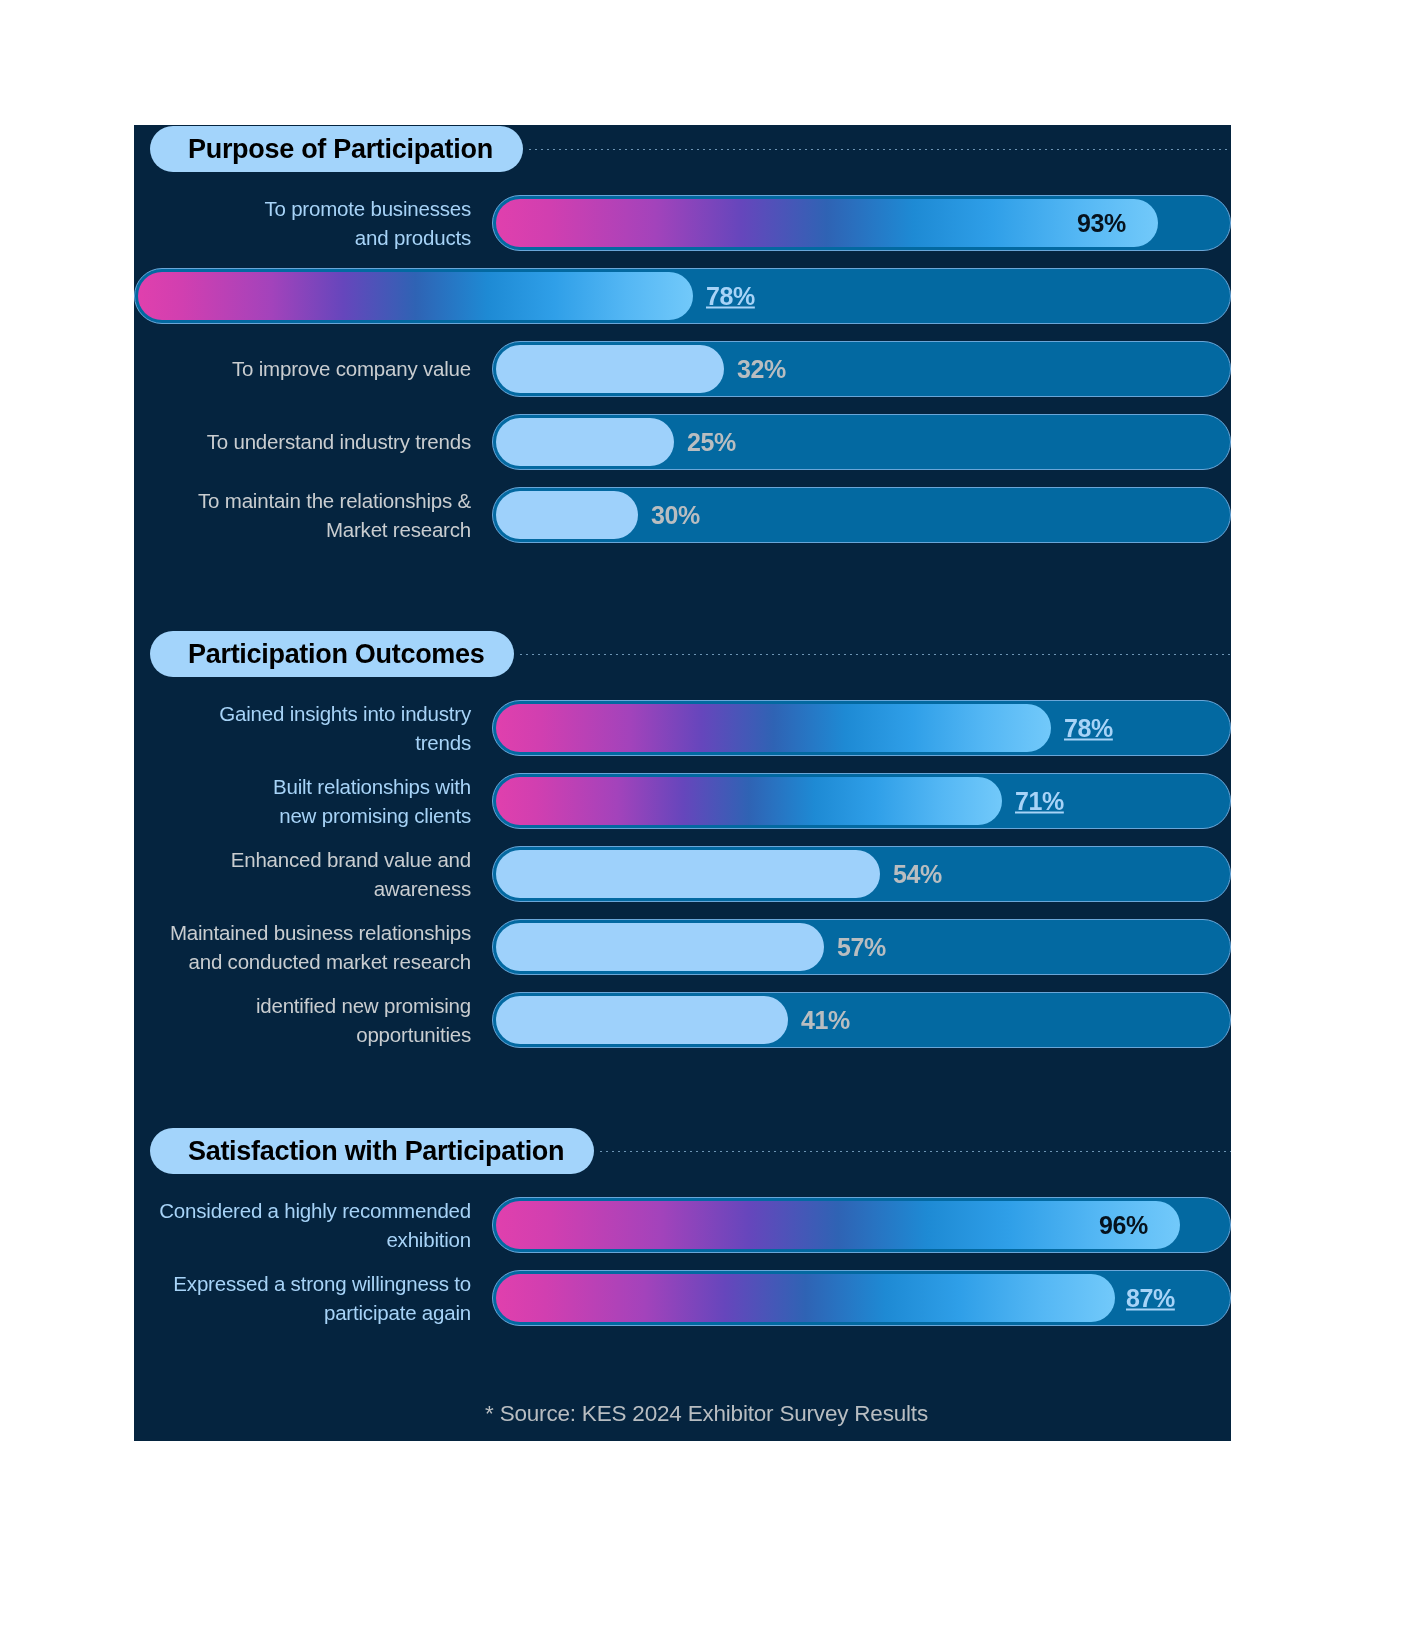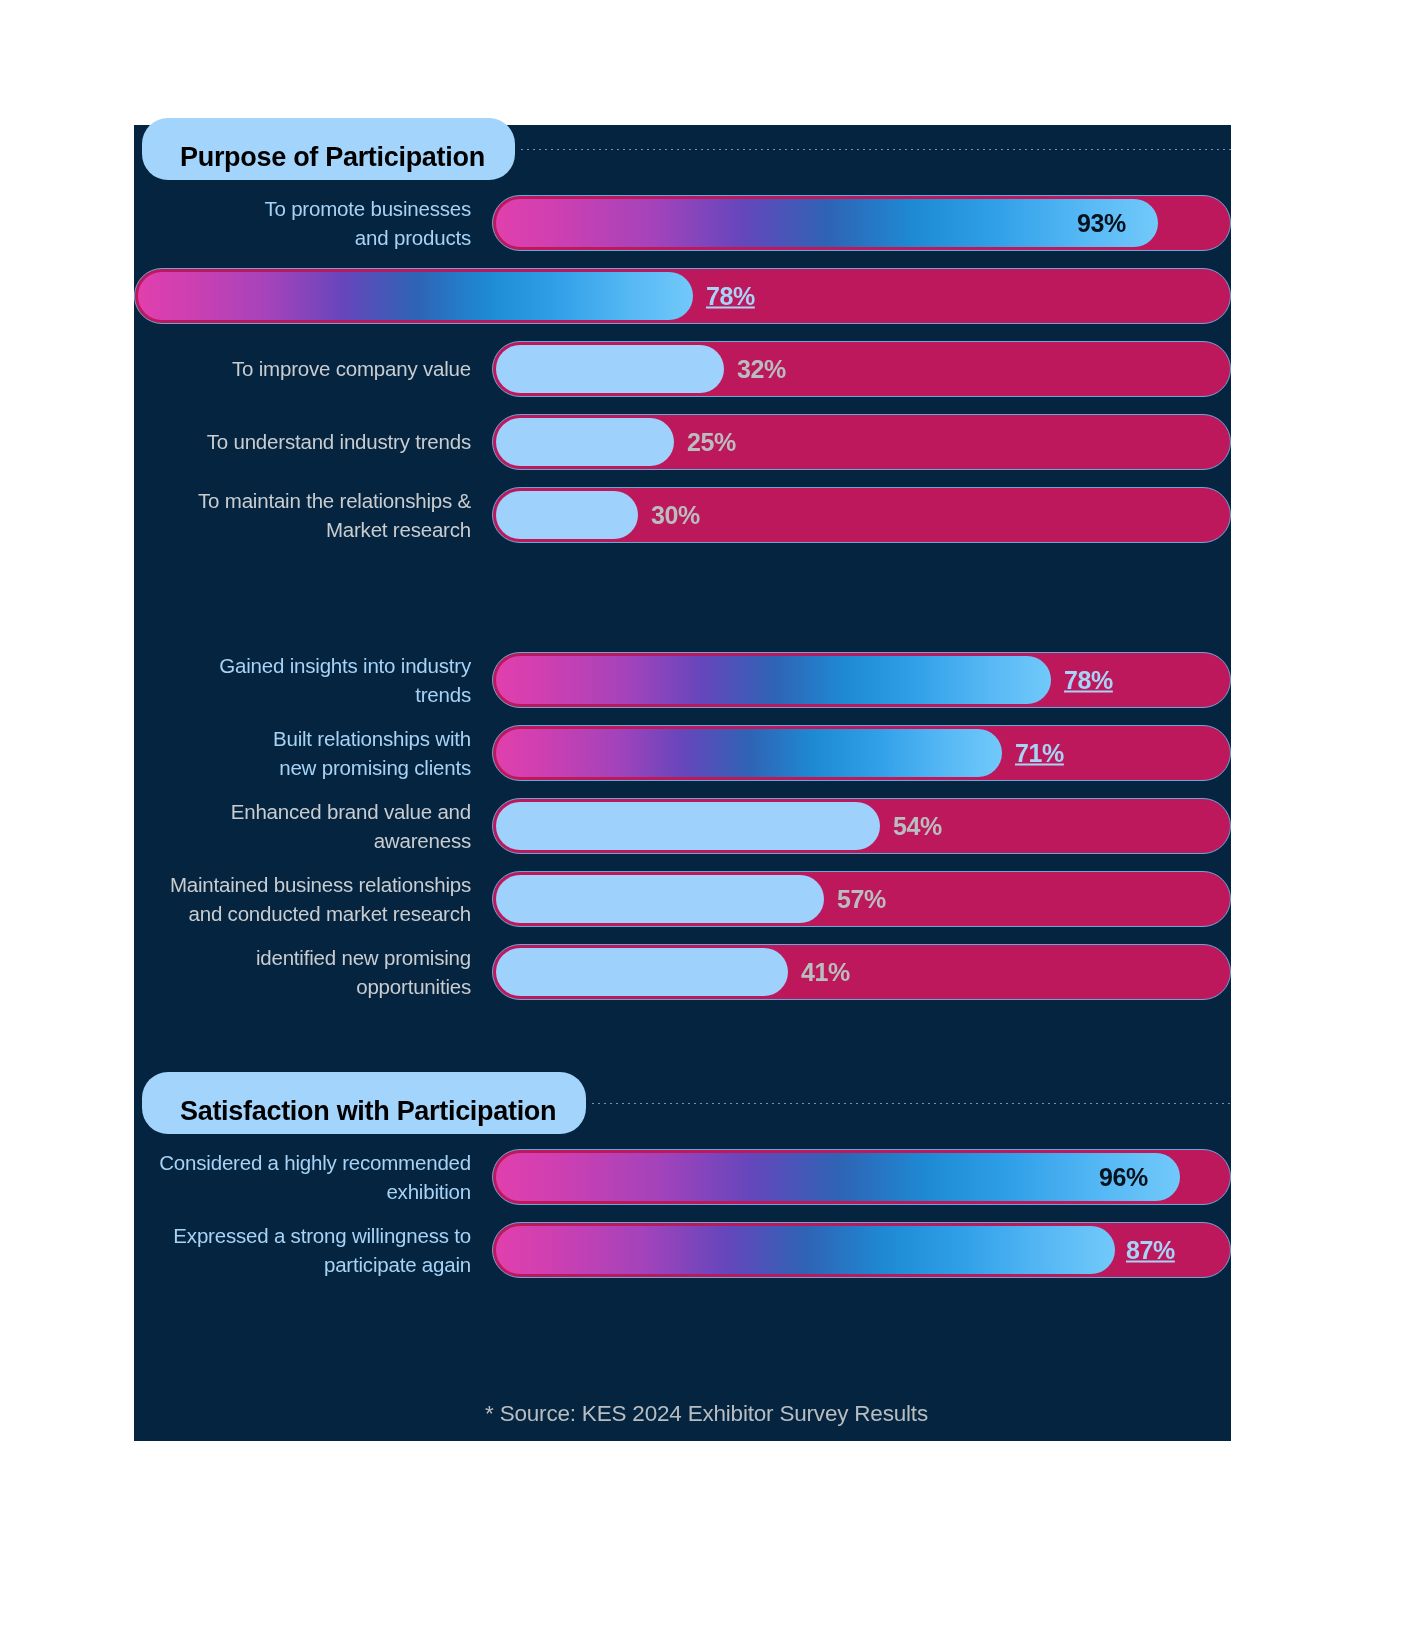--- a/index.html
+++ b/index.html
@@ -33,28 +33,28 @@
     display: flex;
     align-items: center;
   }
   .sec-pill {
     background: #a3d4fb;
     color: #000000;
     border-radius: 26px;
     height: 46px;
     display: inline-flex;
     align-items: center;
-    padding: 16px 30px 0 38px;
+    padding: 0 30px 0 38px;
     font-size: 27px;
     font-weight: bold;
     letter-spacing: -0.3px;
     white-space: nowrap;
     position: relative;
     z-index: 2;
-    margin-left: 8px;
+    margin-left: 16px;
   }
   .sec-dots {
     flex: 1;
     height: 1px;
     margin-left: 4px;
     background-image: radial-gradient(circle, #7fa8c8 0.8px, transparent 0.9px);
     background-size: 6px 2px;
     background-repeat: repeat-x;
     background-position: 0 center;
     align-self: center;
@@ -87,21 +87,21 @@
   }
   .row-label.lo {
     color: #c9cdd0;
     font-weight: normal;
   }
 
   .track {
     position: relative;
     flex: 1;
     height: 56px;
-    background: #be185d;
+    background: #0369a1;
     border: 1.4px solid #6aa6d8;
     border-radius: 28px;
     box-sizing: border-box;
     overflow: visible;
   }
 
   .fill {
     position: absolute;
     left: 3px;
     top: 3px;
@@ -198,20 +198,24 @@
           <div class="row-label lo">To maintain the relationships &amp;<br>Market research</div>
           <div class="track">
             <div class="fill solid" style="width: 142px;"></div>
             <div class="val outside-gray" style="left: 158px;">30%</div>
           </div>
         </div>
       </div>
     </div>
     <div class="gap-lg"></div>
     <div class="section">
+      <div class="sec-head">
+        <div class="sec-pill">Participation Outcomes</div>
+        <div class="sec-dots"></div>
+      </div>
       <div class="rows">
         <div class="row">
           <div class="row-label hi">Gained insights into industry<br>trends</div>
           <div class="track">
             <div class="fill grad" style="width: 555px;"></div>
             <div class="val outside-blue" style="left: 571px;">78%</div>
           </div>
         </div>
         <div class="row">
           <div class="row-label hi">Built relationships with<br>new promising clients</div>

